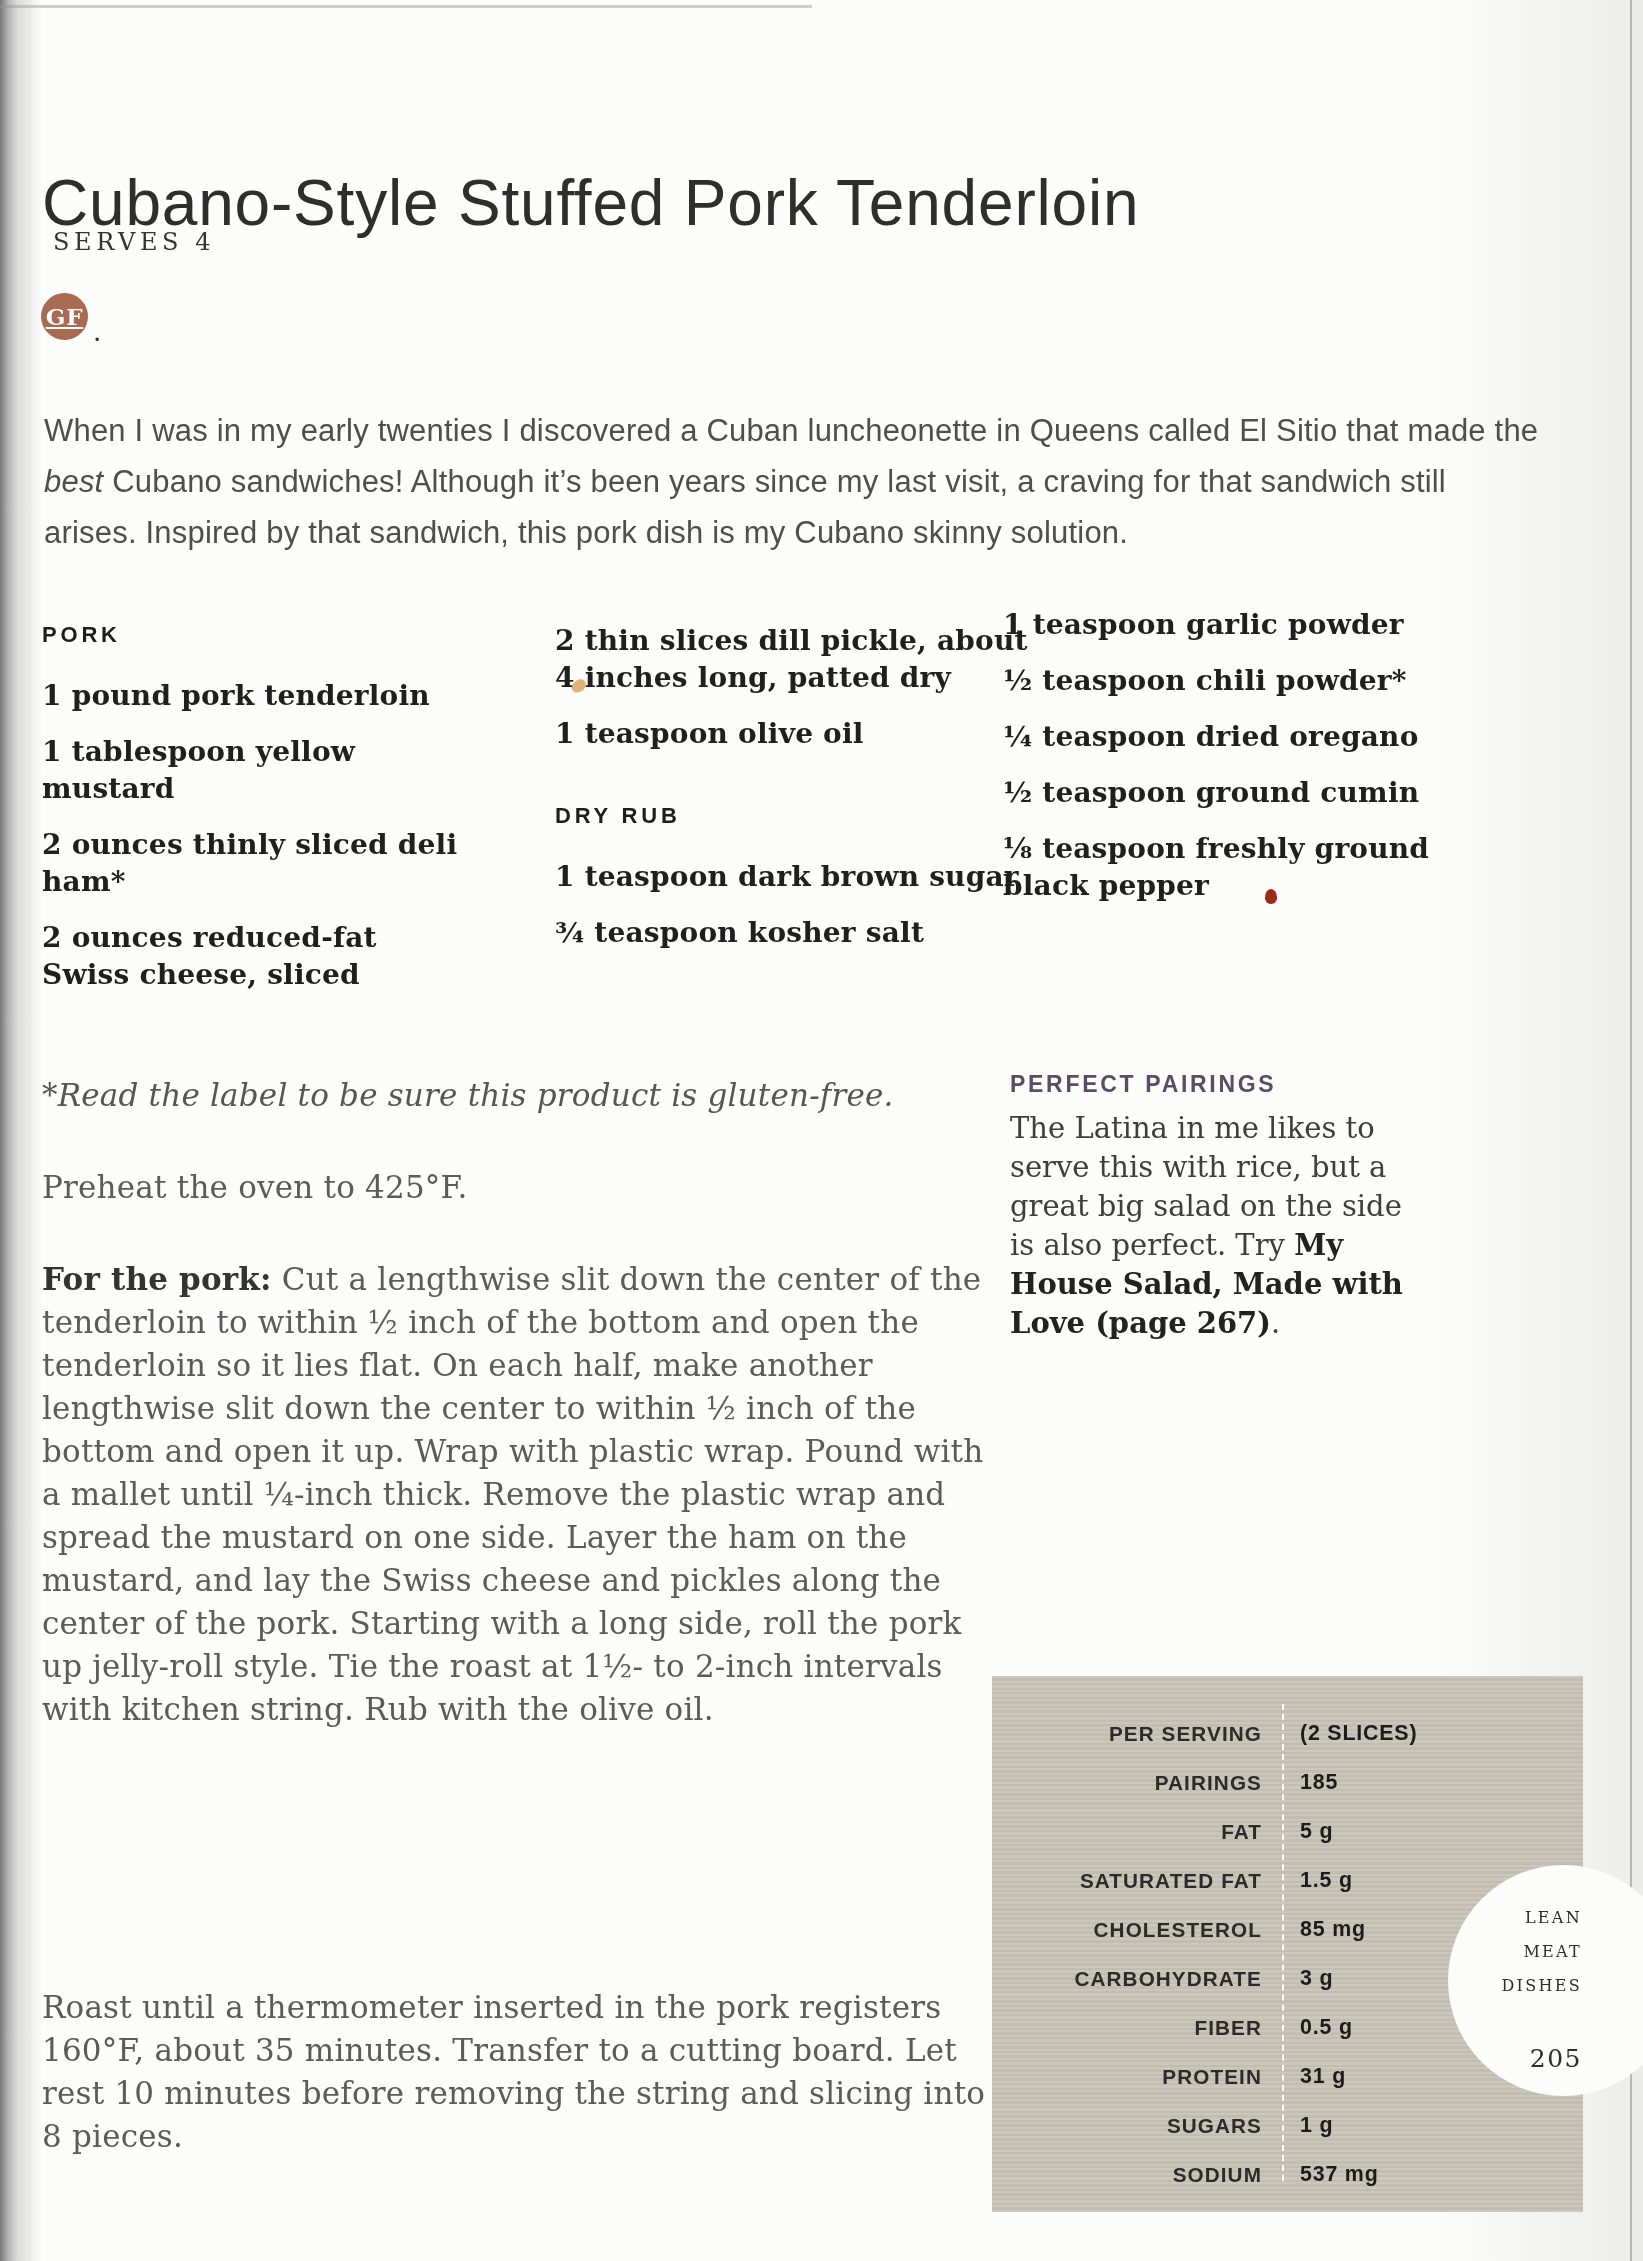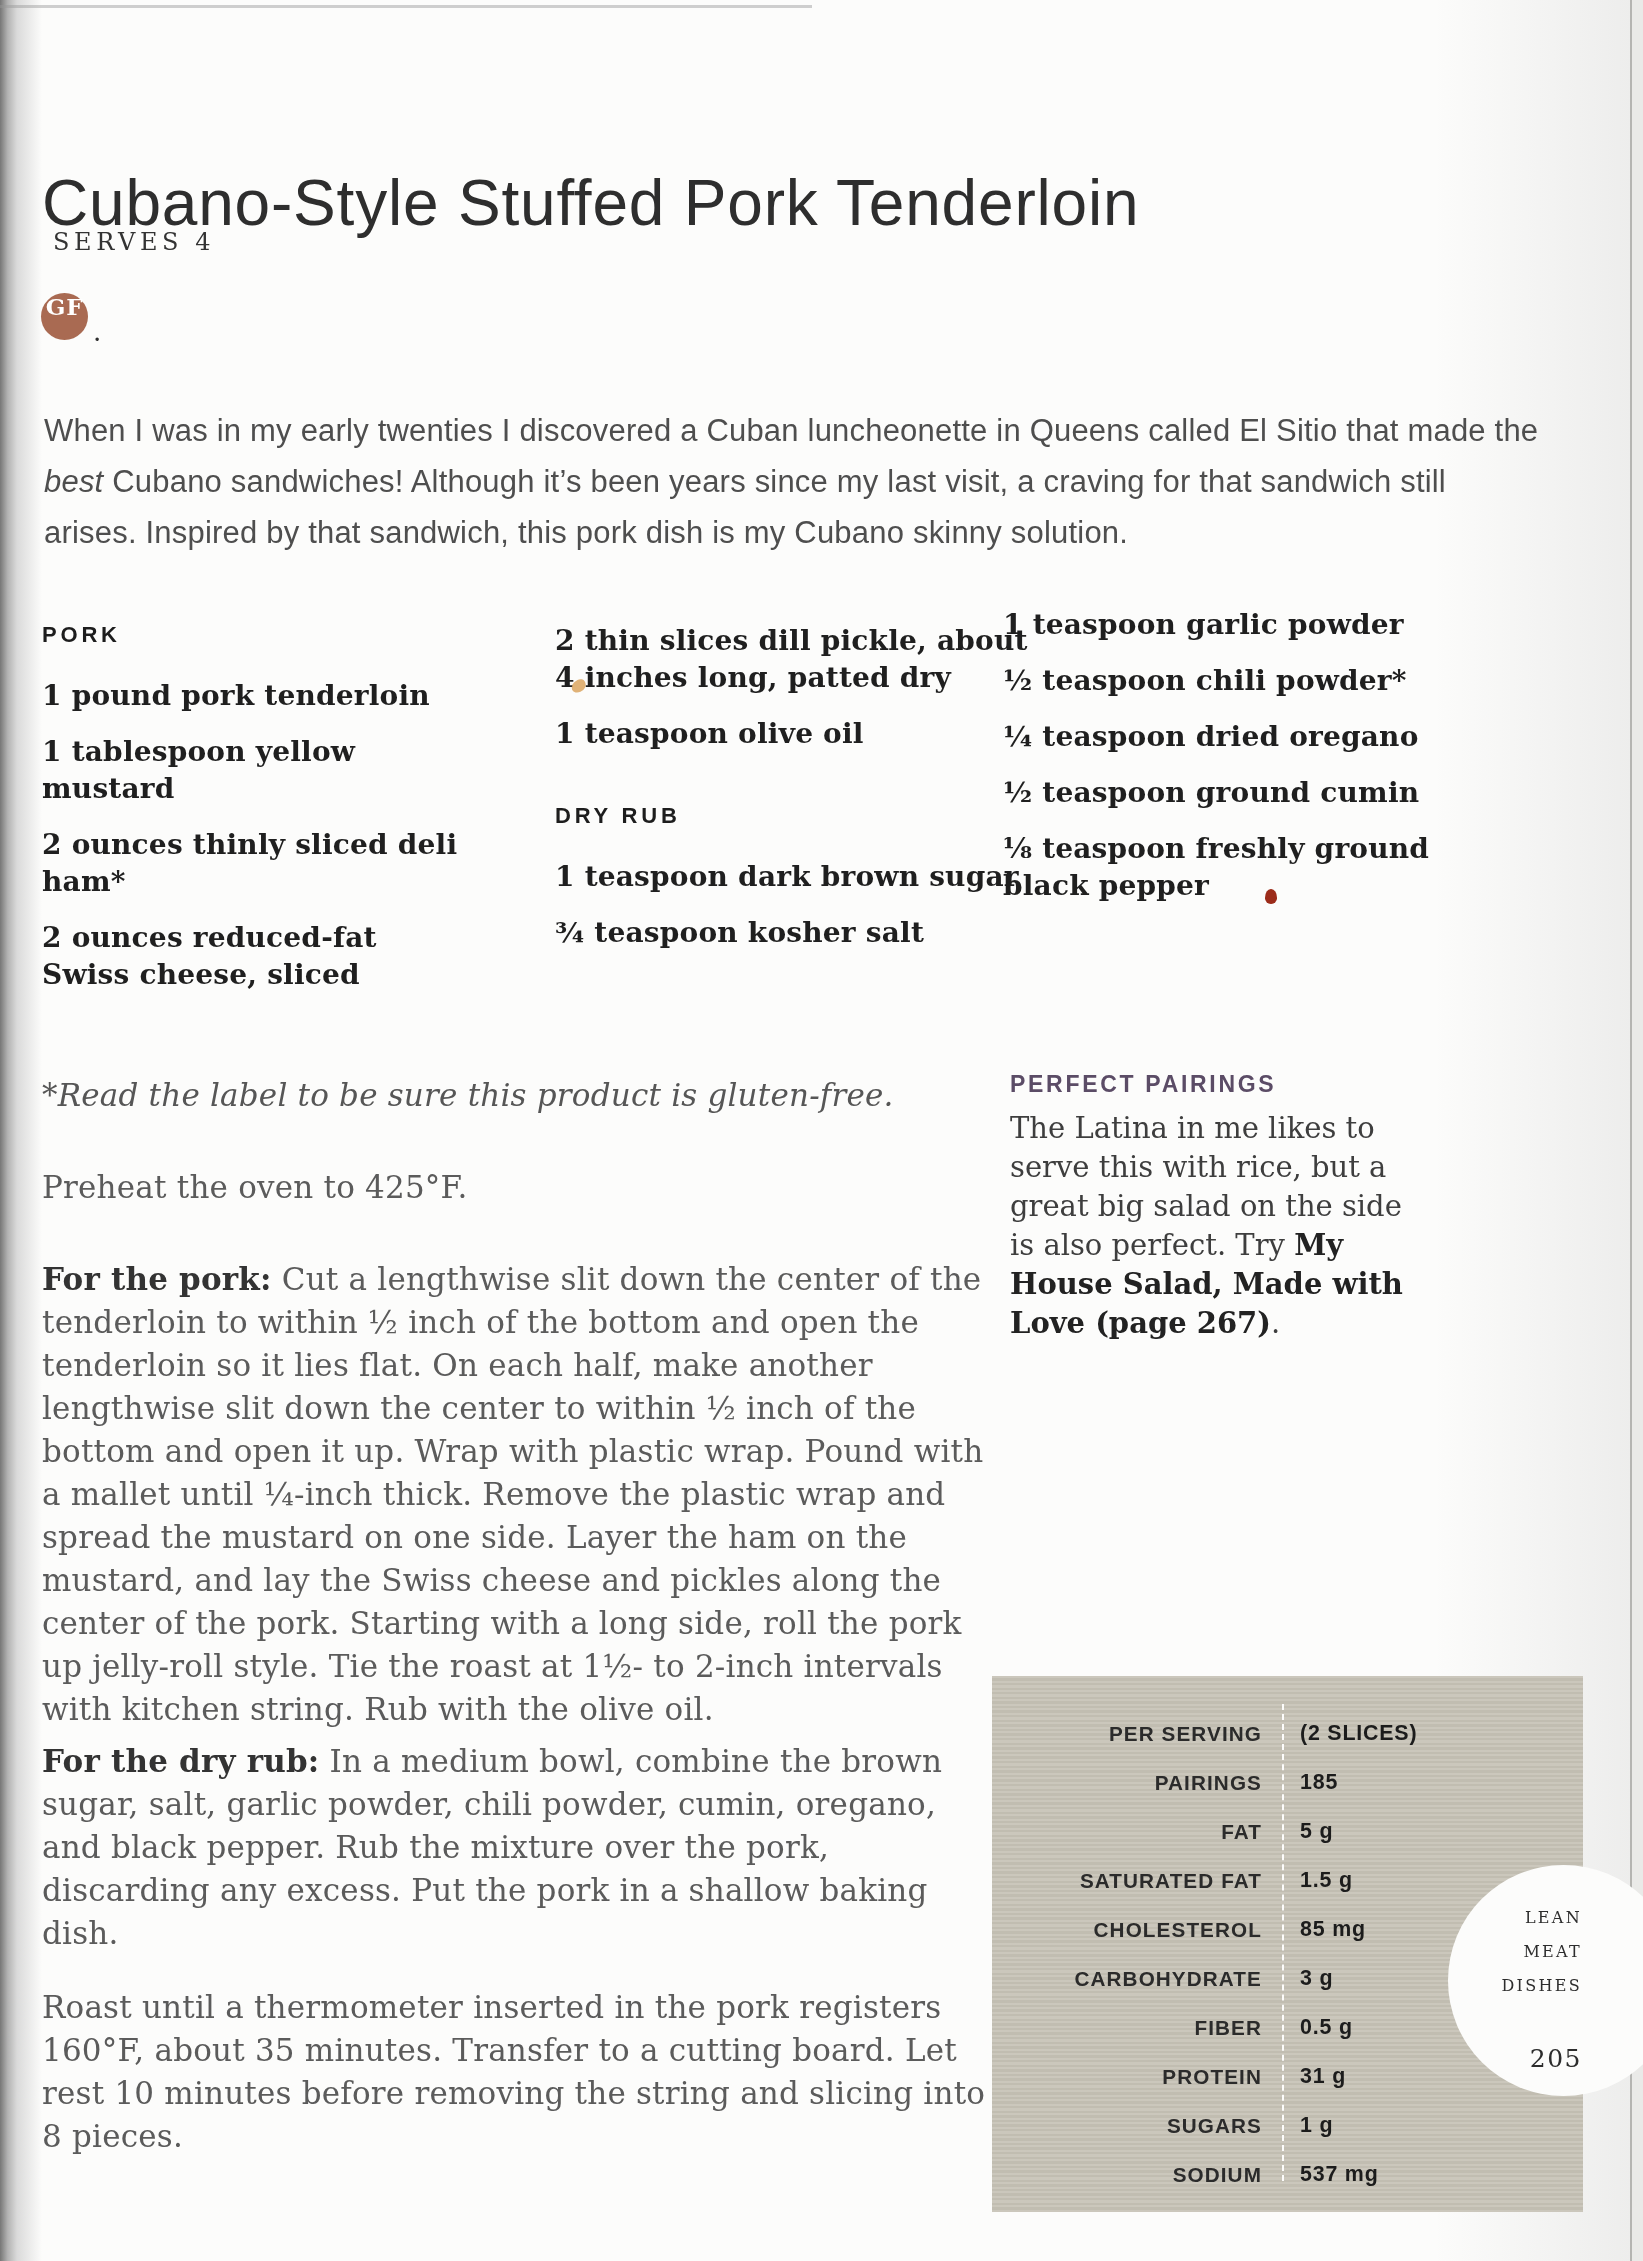--- a/index.html
+++ b/index.html
@@ -37,21 +37,21 @@
   .serves{
     position:absolute;left:53px;top:228px;
     font-family:"DejaVu Serif",serif;
     font-size:24px;letter-spacing:4.6px;color:#333;
   }
   .gf-badge{
     position:absolute;left:41px;top:293px;width:47px;height:47px;
     border-radius:50%;background:#a96a52;
     color:#fff;font-family:"DejaVu Serif",serif;font-weight:bold;
     font-size:23px;letter-spacing:0.8px;
-    display:flex;align-items:flex-start;justify-content:center;
+    display:flex;align-items:center;justify-content:center;text-decoration:underline;
   }
   .gf-period{
     position:absolute;left:93px;top:317px;
     font-size:26px;color:#2e2e2e;font-family:"DejaVu Serif",serif;
   }
   .intro{
     position:absolute;left:44px;top:374px;width:1501px;
     font-family:"Liberation Sans",sans-serif;font-weight:300;
     font-size:31px;line-height:51px;color:#4e4e4e;letter-spacing:0.2px;
   }
@@ -185,21 +185,20 @@
     <div class="ing-item">½ teaspoon ground cumin</div>
     <div class="ing-item">⅛ teaspoon freshly ground black pepper</div>
   </div>
 
   <div class="red-dot"></div>
   <div class="orange-speck"></div>
 
   <p class="body-par footnote">*Read the label to be sure this product is gluten-free.</p>
   <p class="body-par par-preheat">Preheat the oven to 425°F.</p>
   <p class="body-par par-pork"><span class="lead">For the pork:</span><span> Cut a lengthwise slit down the center of the tenderloin to within ½ inch of the bottom and open the tenderloin so it lies flat. On each half, make another lengthwise slit down the center to within ½ inch of the bottom and open it up. Wrap with plastic wrap. Pound with a mallet until ¼-inch thick. Remove the plastic wrap and spread the mustard on one side. Layer the ham on the mustard, and lay the Swiss cheese and pickles along the center of the pork. Starting with a long side, roll the pork up jelly-roll style. Tie the roast at 1½- to 2-inch intervals with kitchen string. Rub with the olive oil.</span></p>
-  <p class="body-par par-dryrub"><span class="lead">For the dry rub:</span><span> In a medium bowl, combine the brown sugar, salt, garlic powder, chili powder, cumin, oregano, and black pepper. Rub the mixture over the pork, discarding any excess. Put the pork in a shallow baking dish.</span></p>
   <p class="body-par par-roast">Roast until a thermometer inserted in the pork registers 160°F, about 35 minutes. Transfer to a cutting board. Let rest 10 minutes before removing the string and slicing into 8 pieces.</p>
 
   <div class="pairings">
     <div class="pairings-header">PERFECT PAIRINGS</div>
     <div class="pairings-body"><span>The Latina in me likes to serve this with rice, but a great big salad on the side is also perfect. Try </span><strong>My House Salad, Made with Love (page 267)</strong><span>.</span></div>
   </div>
 
   <div class="nutrition">
     <div class="nutri-dash"></div>
     <div class="nutri-row">

